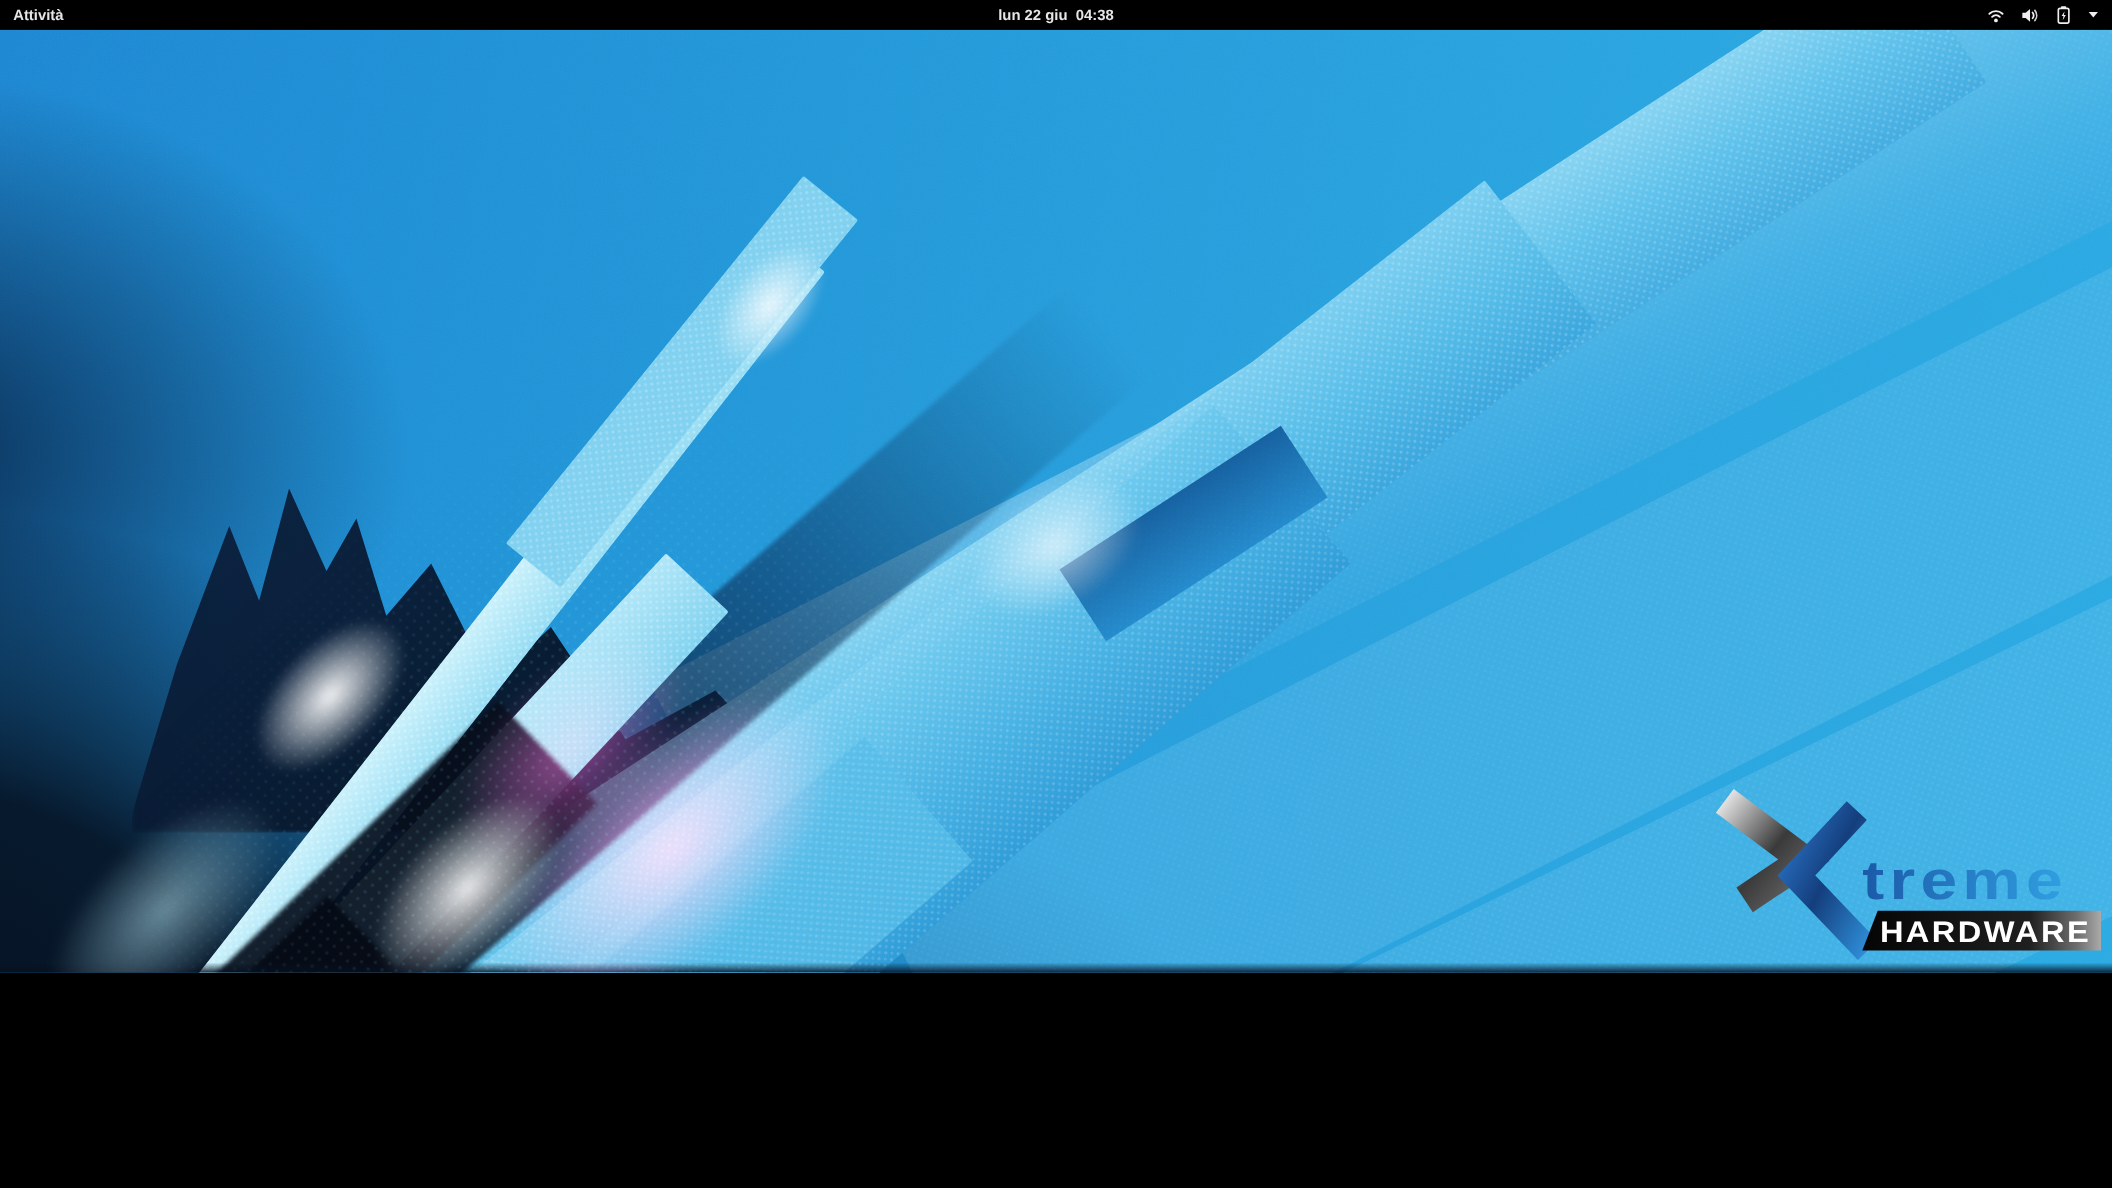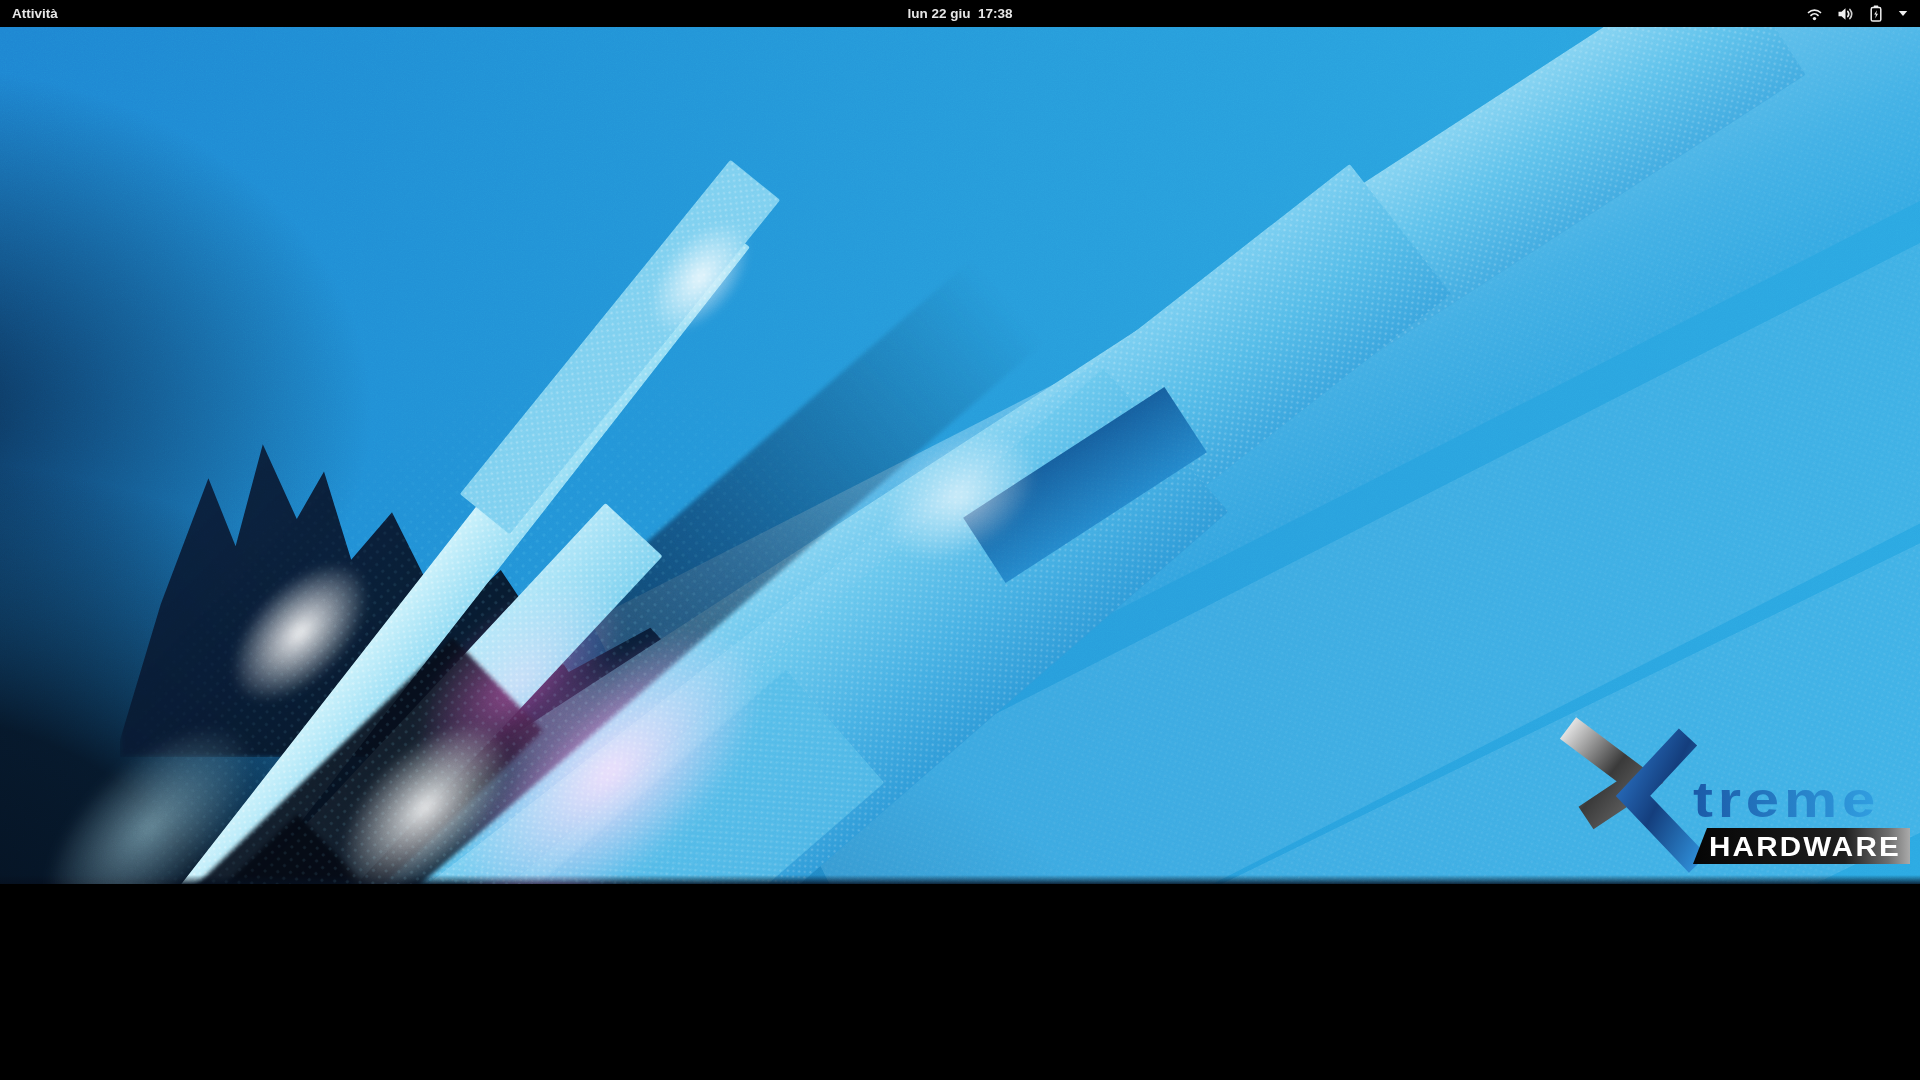--- a/index.html
+++ b/index.html
@@ -154,21 +154,21 @@
         <path d="M136 21 L81 80 L146 148" fill="none" stroke="url(#blueGrad)" stroke-width="25" stroke-linejoin="miter"></path>
       </g>
       <text x="141" y="101" font-family="Liberation Sans, sans-serif" font-size="50" font-weight="bold" fill="url(#tremeGrad)" letter-spacing="4" textLength="187" lengthAdjust="spacingAndGlyphs">treme</text>
       <polygon points="155,112 358,112 358,148 141,148" fill="url(#barGrad)"></polygon>
       <text x="157" y="140" font-family="Liberation Sans, sans-serif" font-size="27" font-weight="bold" fill="#ffffff" letter-spacing="2" textLength="192" lengthAdjust="spacingAndGlyphs">HARDWARE</text>
     </svg>
   </div>
 
   <header class="top-bar">
     <div class="activities">Attività</div>
-    <div class="clock">lun 22 giu  17:38</div>
+    <div class="clock">lun 22 giu  04:38</div>
     <div class="status-area">
       <svg width="17" height="16" viewBox="0 0 17 16">
         <circle cx="8.5" cy="12.6" r="1.7" fill="#efefef"></circle>
         <path d="M5 9.3 a5.1 5.1 0 0 1 7 0" fill="none" stroke="#efefef" stroke-width="1.7" stroke-linecap="round"></path>
         <path d="M2.5 6.5 a8.6 8.6 0 0 1 12 0" fill="none" stroke="#efefef" stroke-width="1.7" stroke-linecap="round"></path>
       </svg>
       <svg width="17" height="16" viewBox="0 0 17 16">
         <polygon points="1.5,5.7 4.5,5.7 8.5,2.2 8.5,13.8 4.5,10.3 1.5,10.3" fill="#efefef"></polygon>
         <path d="M10.8 5.4 a4.3 4.3 0 0 1 0 5.2" fill="none" stroke="#efefef" stroke-width="1.6" stroke-linecap="round"></path>
         <path d="M12.9 3.4 a7.4 7.4 0 0 1 0 9.2" fill="none" stroke="#cfcfcf" stroke-width="1.6" stroke-linecap="round"></path>

